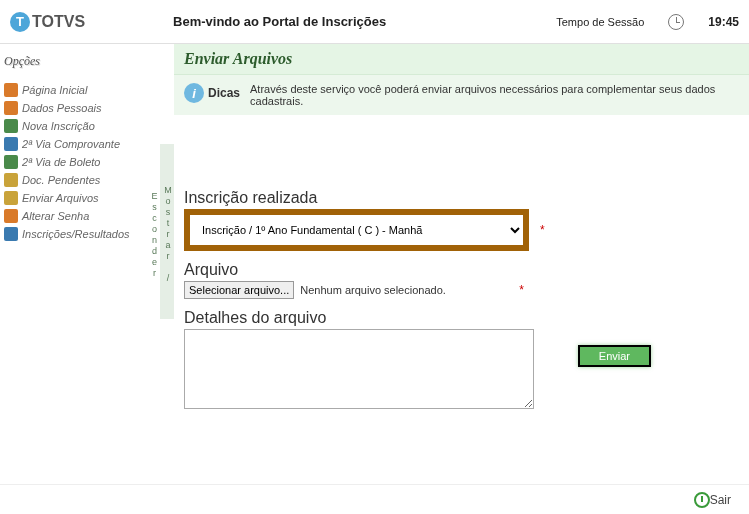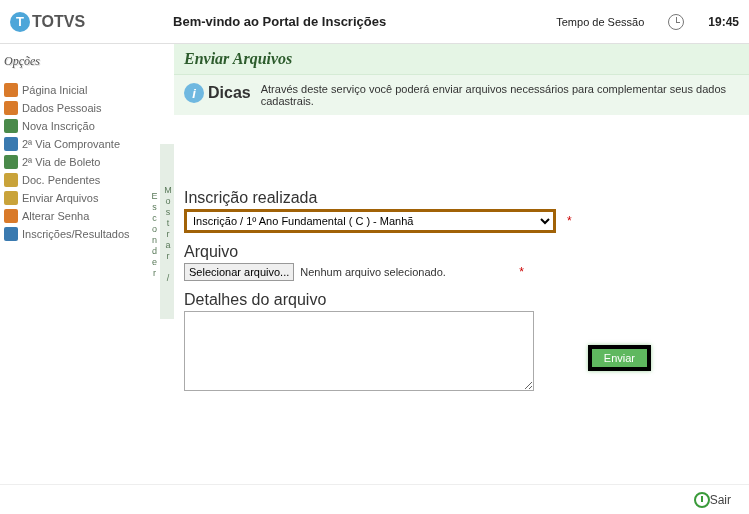--- a/index.html
+++ b/index.html
@@ -12,46 +12,46 @@
     .session { font-size: 11px; color: #222; display: flex; align-items: center; gap: 24px; }
     .clock-icon { width: 16px; height: 16px; border: 1.5px solid #777; border-radius: 50%; position: relative; display: inline-block; }
     .clock-icon::before { content:""; position:absolute; top:2px; left:50%; width:1px; height:5px; background:#777; transform-origin: bottom; }
     .clock-icon::after { content:""; position:absolute; top:50%; left:50%; width:4px; height:1px; background:#777; }
     .session-time { font-weight: bold; font-size: 12px; }
     
     .body-wrap { display: flex; height: 440px; }
     
     .sidebar { width: 160px; padding: 10px 2px; background: #fff; }
     .sidebar-title { font-size: 12px; color: #555; font-style: italic; font-family: Georgia, serif; margin-bottom: 12px; padding-left: 2px; text-shadow: 1px 1px 0 #ddd; }
-    .menu-item { display: flex; align-items: center; gap: 4px; padding: 2px 2px; font-size: 11px; color: #666; cursor: pointer; }
+    .menu-item { display: flex; align-items: center; gap: 4px; padding: 2px 2px; font-size: 11px; color: #666; cursor: pointer; font-style: italic; }
     .menu-icon { width: 14px; height: 14px; display: inline-block; }
     
     .toggle-bar { width: 14px; background: #e5eee5; color: #5a7a5a; font-size: 9px; text-align: center; padding-top: 6px; cursor: pointer; letter-spacing: 1px; writing-mode: vertical-rl; text-orientation: upright; line-height: 1.5; margin-top: 100px; height: 175px;}
     
     .main { flex: 1; padding: 0; background: #fff; position: relative; }
     .page-title-bar { background: #e5f5e5; color: #2d5c2d; padding: 6px 10px; }
     .page-title-bar h2 { font-family: Georgia, serif; font-style: italic; font-weight: bold; font-size: 16px; }
     .info-box { background: #edf7ed; padding: 8px 10px; display: flex; gap: 10px; align-items: flex-start; border-top: 1px solid #d5ebd5; margin-bottom: 14px;}
     .info-icon-wrap { display: flex; align-items: center; gap: 4px; }
     .info-icon { width: 20px; height: 20px; border-radius: 50%; background: #6fb8e0; color: #fff; display: inline-flex; align-items: center; justify-content: center; font-weight: bold; font-size: 13px; font-style: italic; }
-    .info-label { font-weight: bold; font-size: 16px; color: #333; }
+    .info-label { font-weight: bold; font-size: 12px; color: #333; }
     .info-text { font-size: 11px; color: #333; }
     
     .form-area { padding: 60px 10px 10px 10px; }
     .form-row { margin-bottom: 10px; }
     .form-label { display: block; font-size: 16px; color: #333; margin-bottom: 2px; }
     .inline-field { display: flex; align-items: center; gap: 6px; }
-    select { width: 372px; font-size: 11px; padding: 2px; border: 3px solid #a16207; background:#fff; }
+    select { width: 345px; font-size: 11px; padding: 8px; border: 6px solid #a16207; background:#fff; }
     .required { color: #c00; font-size: 12px; margin-left: 5px; }
     .file-btn { font-size: 11px; padding: 2px 4px; border: 1px solid #999; background: #efefef; cursor: pointer; }
     .file-status { font-size: 11px; color: #333; }
     .file-row-required { color:#c00; margin-left: auto; padding-right: 205px; }
     textarea { width: 350px; height: 80px; border: 1px solid #aaa; font-size: 11px; padding: 3px; resize: both; }
     
-    .submit-btn { position: absolute; right: 98px; top: 301px; background: #5fb85f; color: #fff; border: 4px solid #000000; padding: 3px 12px; font-size: 11px; cursor: pointer; box-shadow: 0 0 4px rgba(95,184,95,0.6); }
+    .submit-btn { position: absolute; right: 98px; top: 301px; background: #5fb85f; color: #fff; border: 2px solid #000000; padding: 3px 19px; font-size: 11px; cursor: pointer; box-shadow: 0 0 4px rgba(95,184,95,0.6); }
     
     .footer { position: absolute; bottom: 0; left: 0; right: 0; height: 30px; display: flex; align-items: center; justify-content: flex-end; padding: 0 18px; border-top: 1px solid #eee; background:#fff;}
     .exit-icon { width: 16px; height: 16px; border: 2px solid #3a9a3a; border-radius: 50%; position: relative; display: inline-block; }
     .exit-icon::before { content: ""; position: absolute; top: 2px; left: 50%; width: 2px; height: 6px; background: #3a9a3a; transform: translateX(-50%); }
     .exit-link { font-size: 12px; color: #444; cursor: pointer; }
   </style>
 </head>
 <body>
 
 <div class="header">

